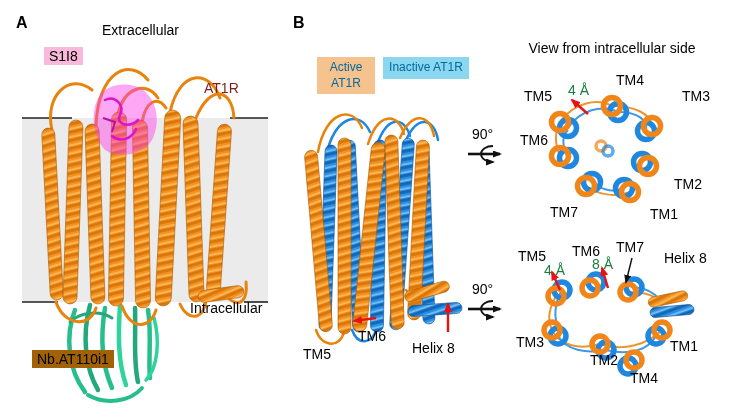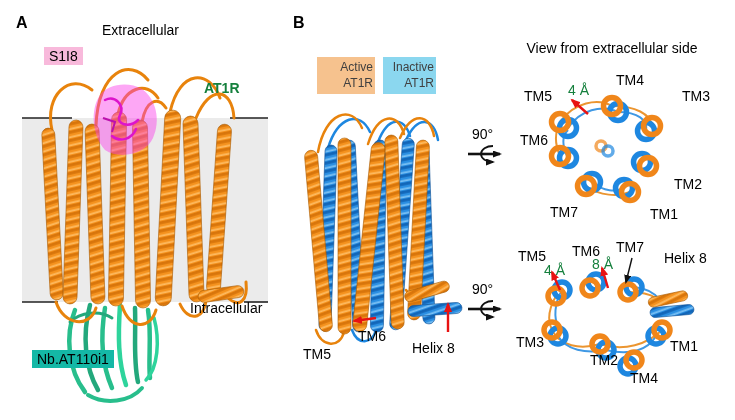--- a/index.html
+++ b/index.html
@@ -4,28 +4,28 @@
 <style>
   * { margin:0; padding:0; box-sizing:border-box; }
   body { background:#ffffff; }
   .fig {
     position:relative; width:735px; height:420px; background:#ffffff;
     font-family:"Liberation Sans","DejaVu Sans",sans-serif; overflow:hidden;
   }
   .art { position:absolute; left:0; top:0; width:735px; height:420px; }
   .lbl { position:absolute; font-size:14px; line-height:1.15; color:#000; white-space:nowrap; }
   .panel-letter { font-size:16px; font-weight:bold; }
-  .orange-text { color:#15803d;font-weight:bold; }
+  .orange-text { color:#7f1d1d; }
   .red-text { color:#15803d; }
   .tag { padding:1px 5px; }
   .tag-pink { background:#F8B9DB; }
-  .tag-teal { background:#14b8a6; }
-  .legend-box { position:absolute; text-align:right; font-size:12px; line-height:1.3; padding:3px 2px; white-space:normal; color:#404040; }
+  .tag-teal { background:#a16207; }
+  .legend-box { position:absolute; text-align:center; font-size:12px; line-height:1.3; padding:3px 2px; white-space:normal; color:#0369a1; }
   .legend-active { left:317px; top:57px; width:58px; background:#F6C28E; }
-  .legend-inactive { left:383px; top:57px; width:53px; background:#8BD7EF; }
+  .legend-inactive { left:383px; top:57px; width:86px; background:#8BD7EF; }
   .centered { transform:translateX(-50%); }
 </style>
 </head>
 <body>
 
 <div class="fig">
 
   <svg class="art" viewBox="0 0 735 420" xmlns="http://www.w3.org/2000/svg">
     <defs>
       <pattern id="coilO" patternUnits="userSpaceOnUse" width="14" height="8" patternTransform="rotate(-15)">
@@ -219,21 +219,21 @@
   <div class="legend-box legend-active">Active AT1R</div>
   <div class="legend-box legend-inactive">Inactive AT1R</div>
 
   <div class="lbl" style="left:303px;top:346px">TM5</div>
   <div class="lbl" style="left:358px;top:328px">TM6</div>
   <div class="lbl" style="left:412px;top:340px">Helix 8</div>
 
   <div class="lbl" style="left:472px;top:126px">90°</div>
   <div class="lbl" style="left:472px;top:281px">90°</div>
 
-  <div class="lbl centered" style="left:612px;top:40px">View from extracellular side</div>
+  <div class="lbl centered" style="left:612px;top:40px">View from intracellular side</div>
   <div class="lbl" style="left:524px;top:88px">TM5</div>
   <div class="lbl red-text" style="left:568px;top:82px">4 Å</div>
   <div class="lbl" style="left:616px;top:72px">TM4</div>
   <div class="lbl" style="left:682px;top:88px">TM3</div>
   <div class="lbl" style="left:520px;top:132px">TM6</div>
   <div class="lbl" style="left:674px;top:176px">TM2</div>
   <div class="lbl" style="left:550px;top:204px">TM7</div>
   <div class="lbl" style="left:650px;top:206px">TM1</div>
 
   <div class="lbl" style="left:518px;top:248px">TM5</div>

